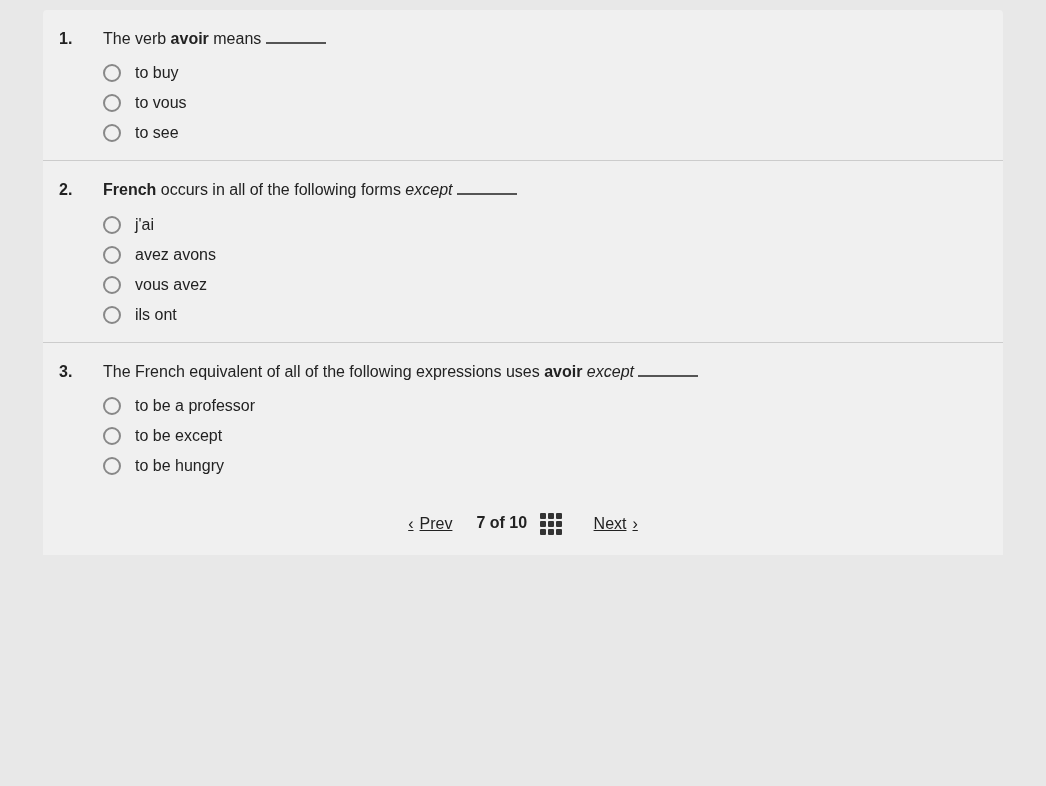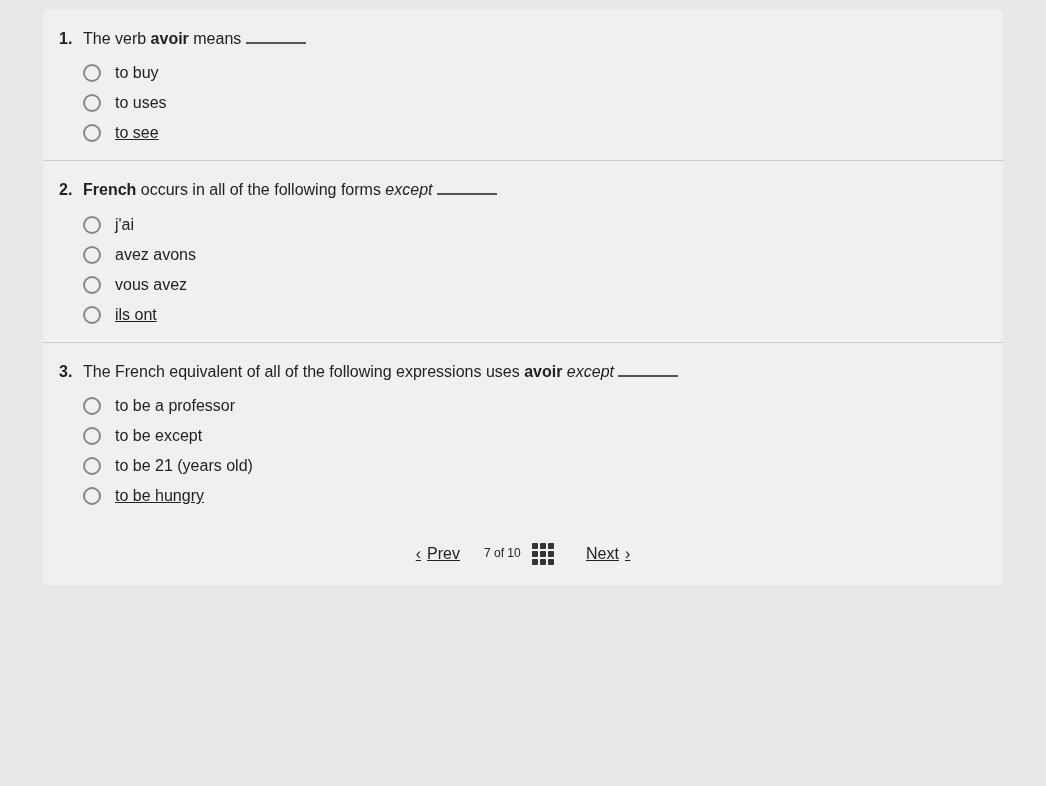--- a/index.html
+++ b/index.html
@@ -35,20 +35,21 @@
       font-size: 16px;
       font-weight: bold;
       min-width: 40px;
       padding-left: 16px;
       padding-top: 2px;
       color: #222;
     }
 
     .question-content {
       flex: 1;
+      margin-left: 20px;
     }
 
     .question-text {
       font-size: 16px;
       color: #222;
       margin-bottom: 14px;
       line-height: 1.4;
     }
 
     .question-text strong {
@@ -73,21 +74,20 @@
       display: flex;
       align-items: center;
       margin-bottom: 12px;
       font-size: 16px;
       color: #222;
       cursor: pointer;
     }
 
     .option-item:last-child {
       margin-bottom: 0;
-      text-decoration: underline;
     }
 
     .radio-circle {
       width: 18px;
       height: 18px;
       border-radius: 50%;
       border: 2px solid #888;
       margin-right: 14px;
       flex-shrink: 0;
       background: transparent;
@@ -115,23 +115,23 @@
       background: none;
       border: none;
       cursor: pointer;
       font-size: 16px;
       color: #222;
       text-decoration: underline;
       font-weight: 500;
     }
 
     .page-info {
-      font-size: 12px;
-      color: #222;
-      font-weight: 400;
+      font-size: 16px;
+      color: #222;
+      font-weight: 700;
     }
 
     .chevron-left {
       font-size: 16px;
       color: #222;
     }
 
     .chevron-right {
       font-size: 16px;
       color: #222;
@@ -148,21 +148,21 @@
       <div class="question-text">
         <span>The verb </span><strong>avoir</strong><span> means</span> <span class="blank"></span>
       </div>
       <ul class="options-list">
         <li class="option-item">
           <span class="radio-circle"></span>
           <span class="option-label">to buy</span>
         </li>
         <li class="option-item">
           <span class="radio-circle"></span>
-          <span class="option-label">to uses</span>
+          <span class="option-label">to vous</span>
         </li>
         <li class="option-item">
           <span class="radio-circle"></span>
           <span class="option-label">to see</span>
         </li>
       </ul>
     </div>
   </div>
 
   <div class="question-block">
@@ -199,24 +199,20 @@
         <span>The French equivalent of all of the following expressions uses </span><strong>avoir</strong><span> </span><em>except</em> <span class="blank"></span>
       </div>
       <ul class="options-list">
         <li class="option-item">
           <span class="radio-circle"></span>
           <span class="option-label">to be a professor</span>
         </li>
         <li class="option-item">
           <span class="radio-circle"></span>
           <span class="option-label">to be except</span>
-        </li>
-        <li class="option-item">
-          <span class="radio-circle"></span>
-          <span class="option-label">to be 21 (years old)</span>
         </li>
         <li class="option-item">
           <span class="radio-circle"></span>
           <span class="option-label">to be hungry</span>
         </li>
       </ul>
     </div>
   </div>
 
   <div class="pagination-bar">

